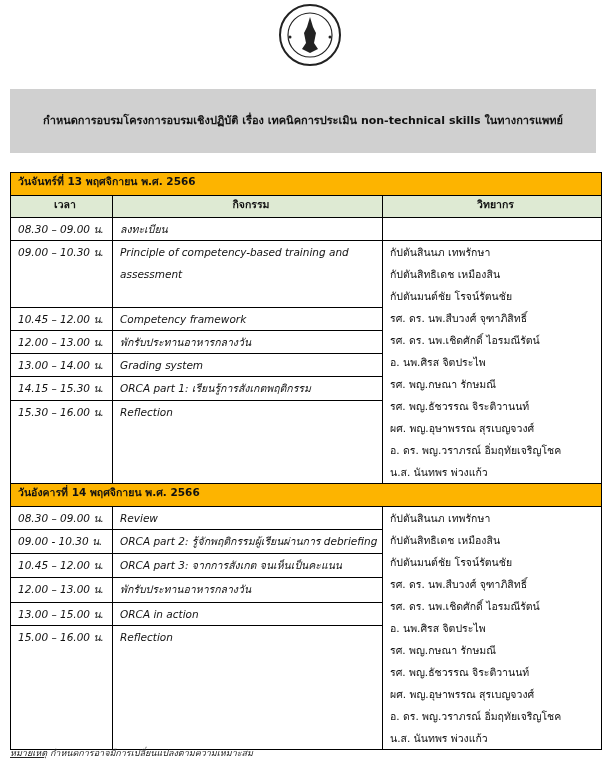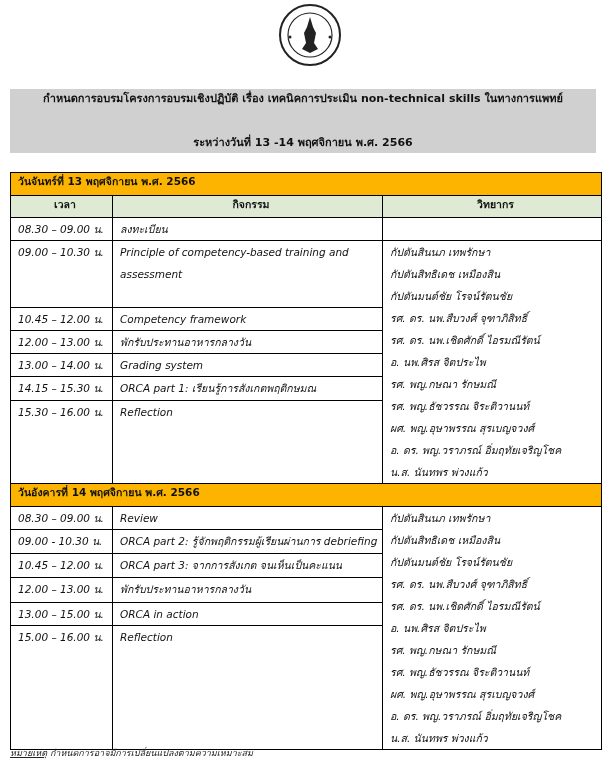--- a/index.html
+++ b/index.html
@@ -7,38 +7,37 @@
          font-family:"DejaVu Sans","Liberation Sans",sans-serif; color:#111; }
   .logo { position:absolute; left:278px; top:3px; width:64px; height:64px; }
   .title-box { position:absolute; left:10px; top:89px; width:586px; height:64px; background:#d0d0d0;
                display:flex; flex-direction:column; align-items:center; justify-content:center;gap:24px; }
   .title-box div { font-size:11px; font-weight:bold; line-height:20px; white-space:nowrap; }
   table.sched { position:absolute; left:10px; border-collapse:collapse; width:591px; table-layout:fixed; }
   table.sched td { border:1px solid #000; font-size:10.5px; padding:0 0 0 7px; vertical-align:top; }
   .dayrow td { background:#fdb400; font-weight:bold; font-size:11px; height:22px; vertical-align:middle; padding-left:6px;margin-left:40px; }
   .colhead td { background:#deead3; text-align:center; font-weight:bold; height:21px; vertical-align:middle; padding-left:0;margin-left:48px; }
   .cell-line { display:block; line-height:22px; white-space:nowrap;font-style:italic; }
-  .lect-line { display:block; line-height:22px; white-space:nowrap;font-style:italic; }
+  .lect-line { display:block; line-height:22px; white-space:nowrap; }
   .note { position:absolute; left:10px; top:746px; font-size:9px; font-style:italic; color:#222; }
   .note u { font-style:italic; }
 </style>
 </head>
 <body>
 
 <svg class="logo" viewBox="0 0 64 64">
   <circle cx="32" cy="32" r="30" fill="none" stroke="#222" stroke-width="2"></circle>
   <circle cx="32" cy="32" r="22" fill="none" stroke="#222" stroke-width="1.2"></circle>
   <path d="M32 14 L35 24 L38 30 L36 40 L40 46 L32 50 L24 46 L28 40 L26 30 L29 24 Z" fill="#222"></path>
   <circle cx="12" cy="34" r="1.5" fill="#222"></circle>
   <circle cx="52" cy="34" r="1.5" fill="#222"></circle>
 </svg>
 
 <div class="title-box">
   <div>กำหนดการอบรมโครงการอบรมเชิงปฏิบัติ เรื่อง เทคนิคการประเมิน non-technical skills ในทางการแพทย์</div>
-  <div>ระหว่างวันที่ 13 -14 พฤศจิกายน พ.ศ. 2566</div>
 </div>
 
 <table class="sched" style="top:172px;">
   <colgroup>
       <col style="width:102px">
       <col style="width:270px">
       <col style="width:219px">
     </colgroup>
   <tbody>
       <tr class="dayrow">
@@ -102,21 +101,21 @@
         </td>
     <td>
           <span class="cell-line">Grading system</span>
         </td>
   </tr>
   <tr style="height:24px">
     <td>
           <span class="cell-line">14.15 – 15.30 น.</span>
         </td>
     <td>
-          <span class="cell-line">ORCA part 1: เรียนรู้การสังเกตพฤติกษมณ</span>
+          <span class="cell-line">ORCA part 1: เรียนรู้การสังเกตพฤติกรรม</span>
         </td>
   </tr>
   <tr style="height:83px">
     <td>
           <span class="cell-line">15.30 – 16.00 น.</span>
         </td>
     <td>
           <span class="cell-line">Reflection</span>
         </td>
   </tr>

